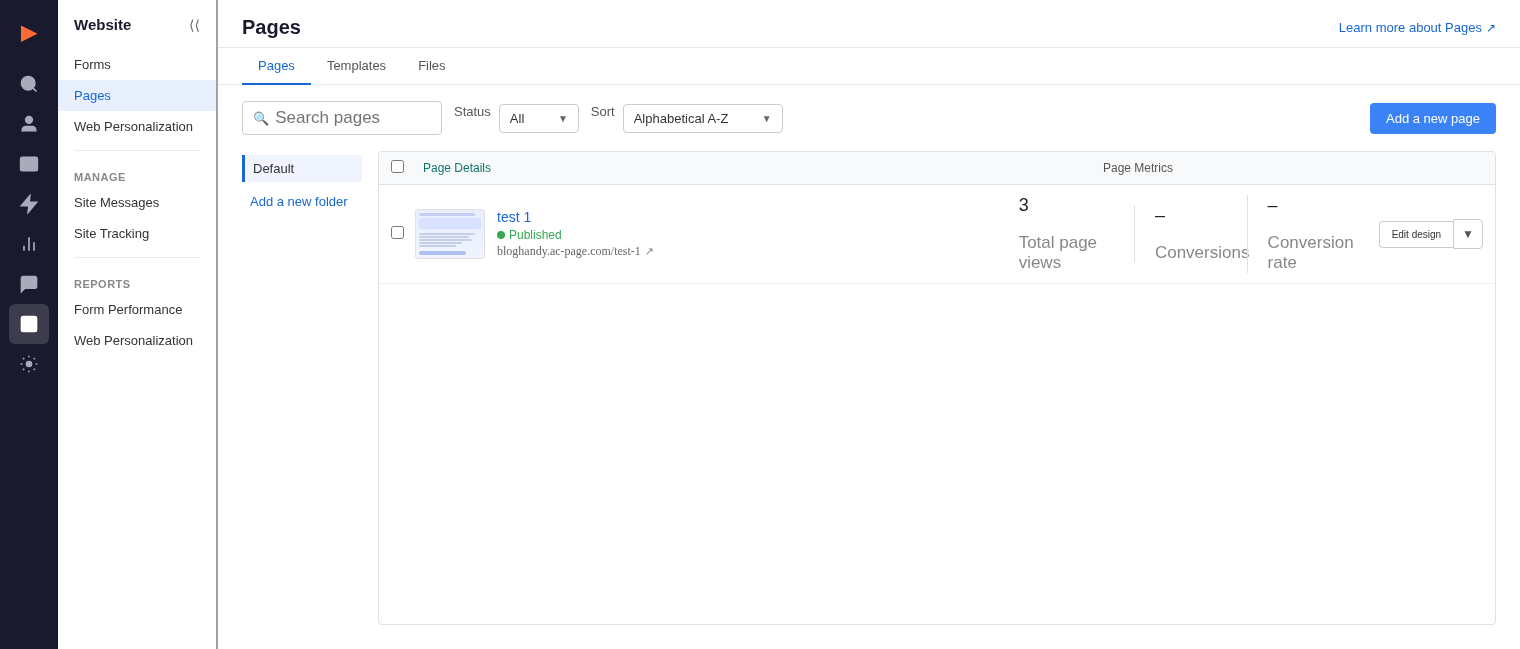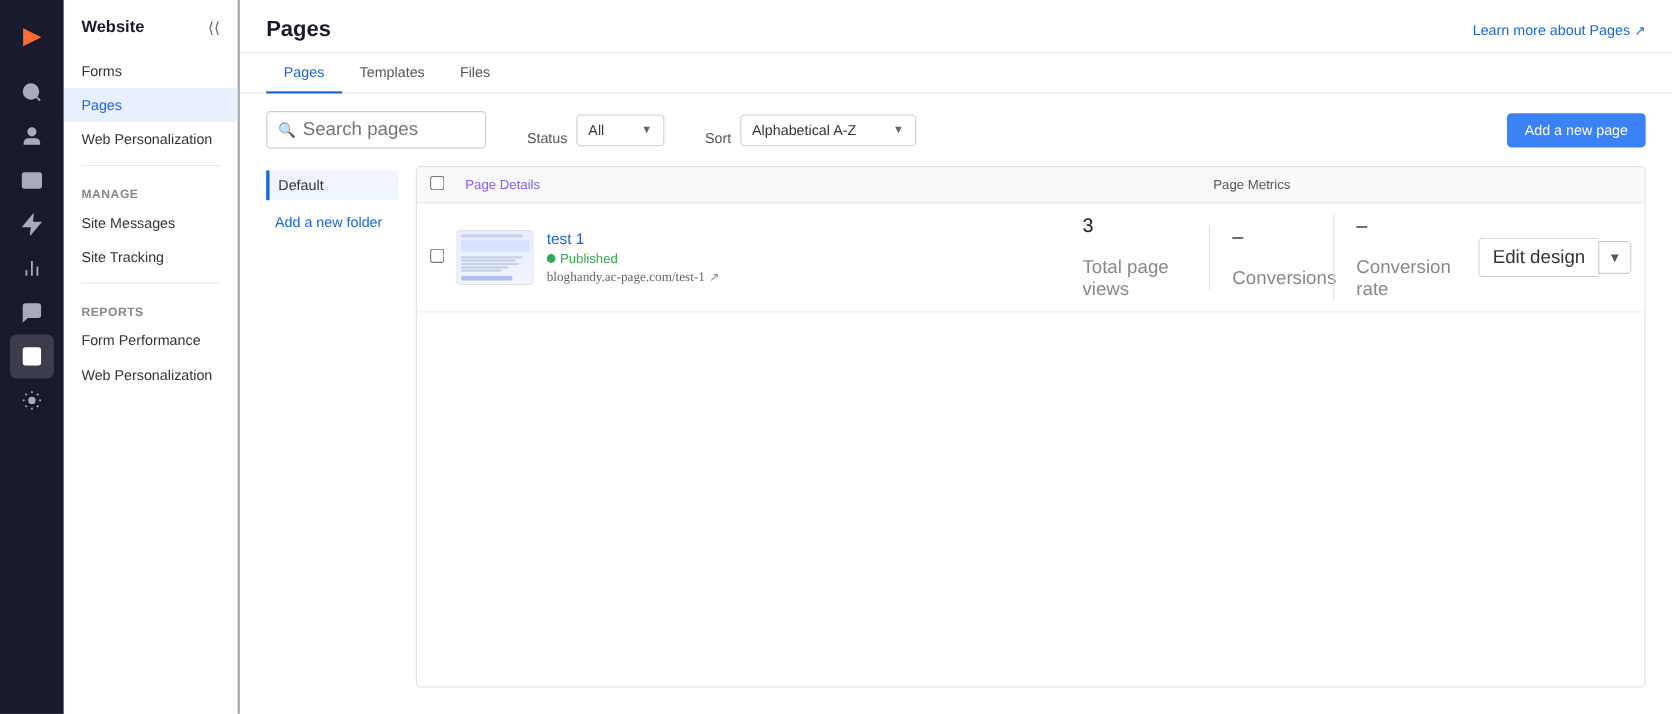--- a/index.html
+++ b/index.html
@@ -144,23 +144,22 @@
       border: none;
       outline: none;
       font-size: 17px;
       color: #333;
       flex: 1;
       background: transparent;
     }
     .search-icon { color: #888; font-size: 13px; }
     .filter-group {
       display: flex;
-      align-items: flex-end;
+      align-items: flex-start;
       gap: 8px;
-      margin-left: 25px;
     }
     .filter-label {
       font-size: 13px;
       color: #555;
     }
     .filter-select {
       display: flex;
       align-items: center;
       border: 1px solid #ccc;
       border-radius: 4px;
@@ -237,21 +236,21 @@
       align-items: center;
     }
     .table-header-checkbox {
       width: 24px;
       flex-shrink: 0;
     }
     .table-col-details {
       flex: 1;
       font-size: 12px;
       font-weight: 500;
-      color: #8b5cf6;
+      color: #0f766e;
       padding-left: 8px;
     }
     .table-col-metrics {
       width: 380px;
       font-size: 12px;
       font-weight: 500;
       color: #555;
       flex-shrink: 0;
     }
     .table-row {
@@ -376,21 +375,21 @@
       display: flex;
       align-items: center;
       margin-left: auto;
     }
     .edit-design-btn {
       background: #fff;
       border: 1px solid #ccc;
       border-right: none;
       border-radius: 4px 0 0 4px;
       padding: 7px 12px;
-      font-size: 17px;
+      font-size: 10px;
       cursor: pointer;
       color: #333;
     }
     .edit-design-dropdown {
       background: #fff;
       border: 1px solid #ccc;
       border-radius: 0 4px 4px 0;
       padding: 7px 8px;
       cursor: pointer;
       color: #555;

